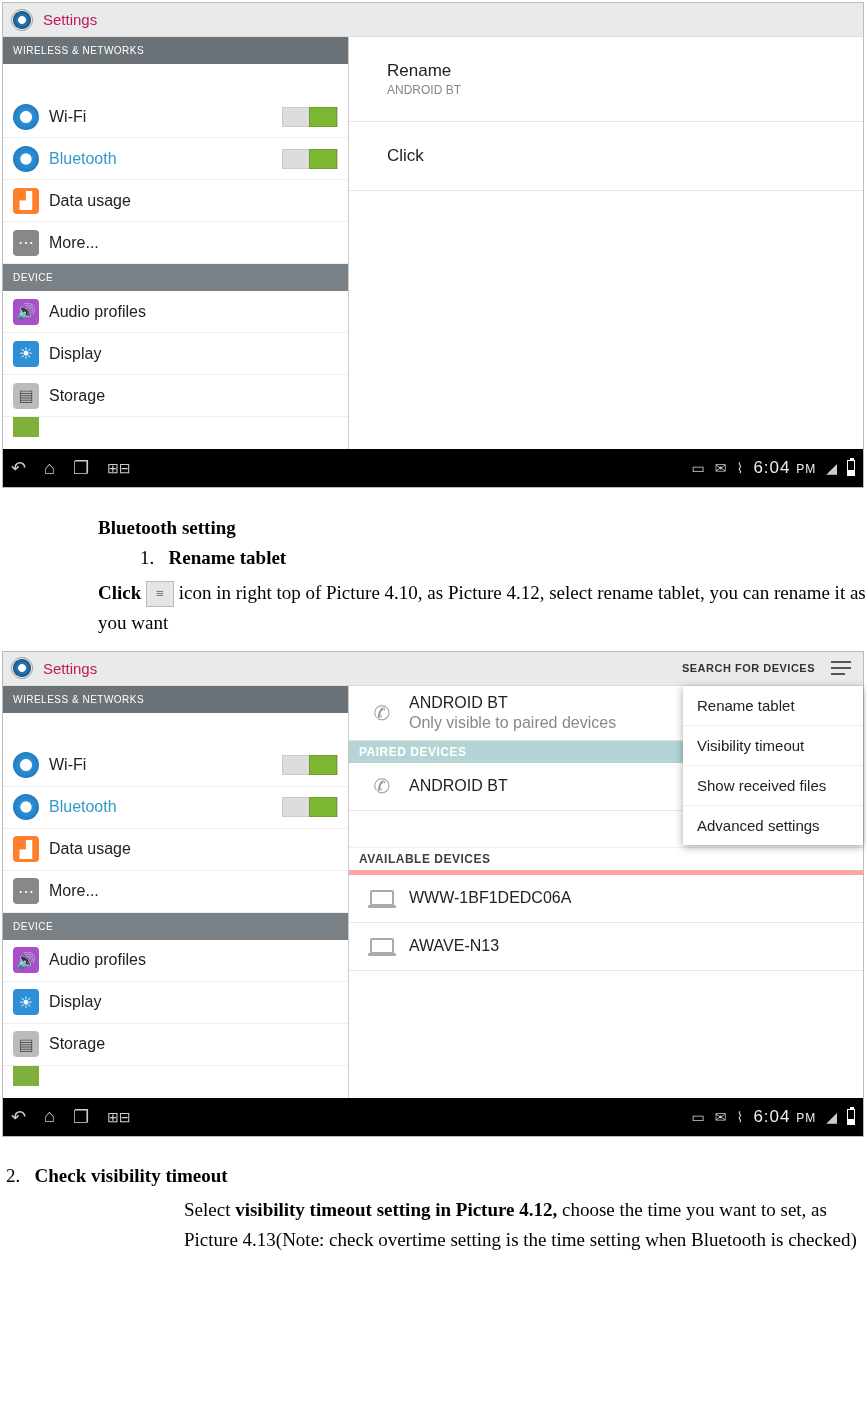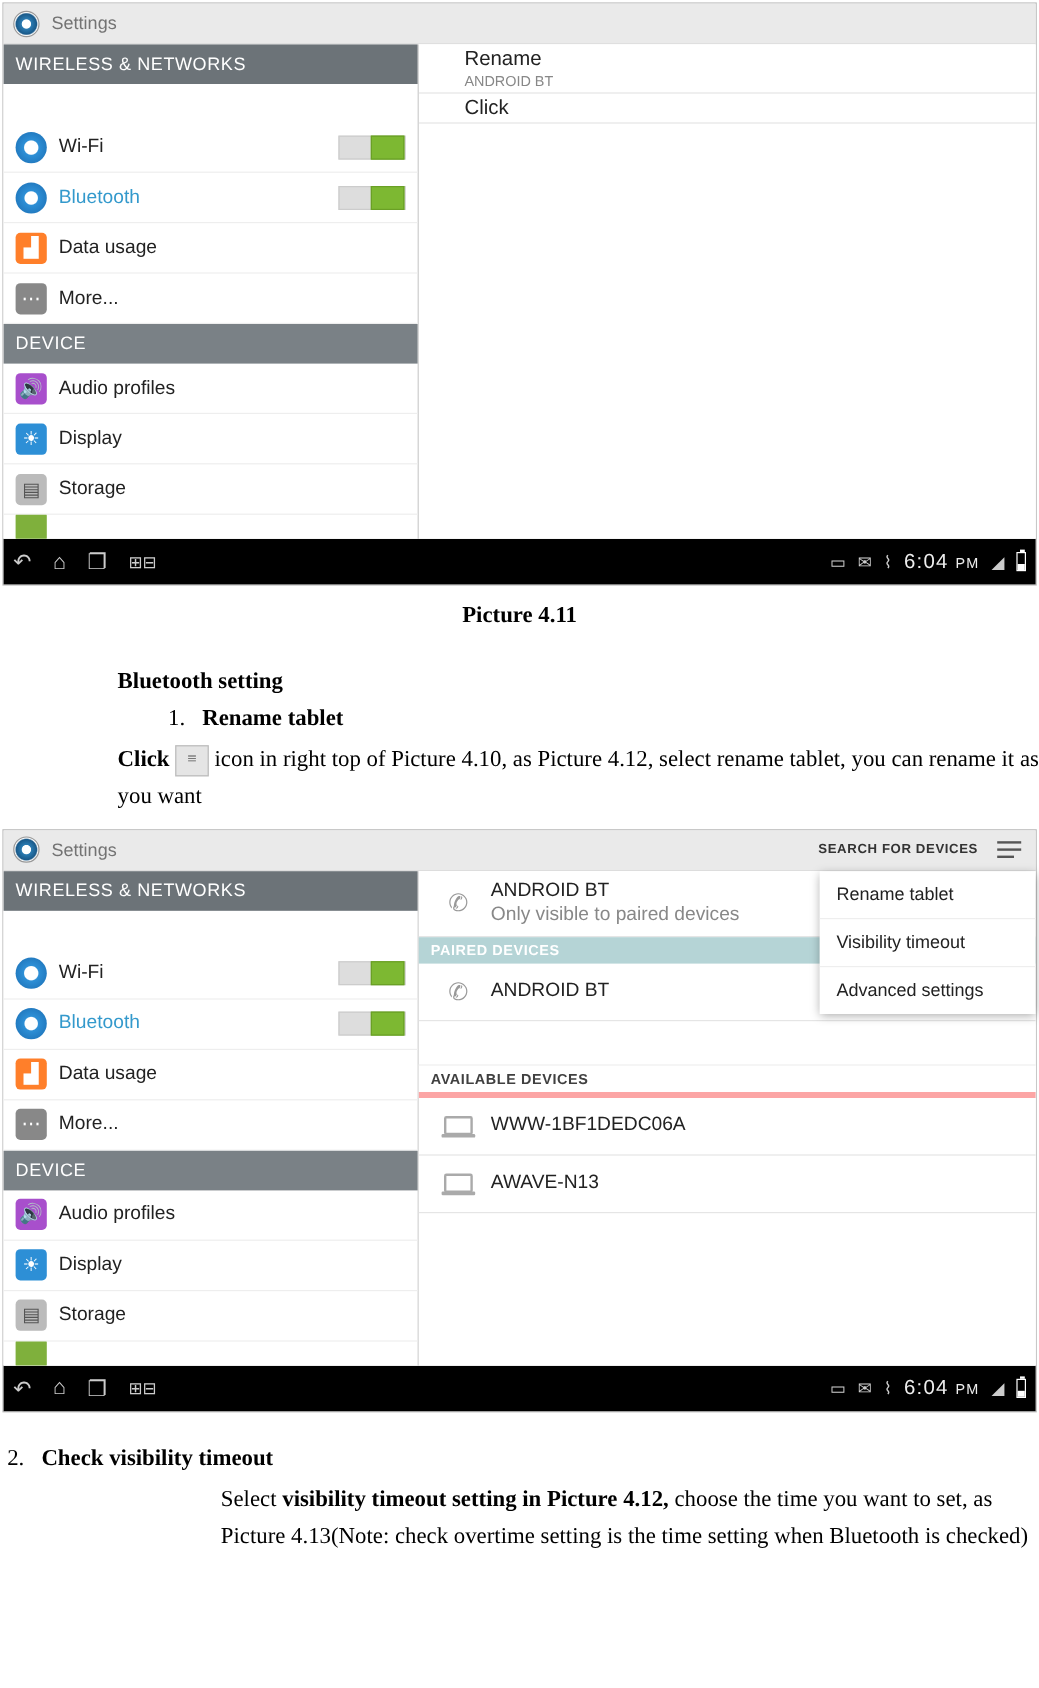--- a/index.html
+++ b/index.html
@@ -1,46 +1,46 @@
 <!DOCTYPE html>
 <html><head>
 <meta charset="utf-8">
 <style>
   * { box-sizing: border-box; margin: 0; padding: 0; }
   body { font-family: Arial, sans-serif; background: #fff; width: 866px; }
   
   .screenshot { border: 1px solid #bbb; margin: 2px; }
   .titlebar { background: #eaeaea; height: 34px; display: flex; align-items: center; padding: 0 8px; border-bottom: 1px solid #ddd; }
   .settings-gear { width: 22px; height: 22px; border-radius: 50%; background: radial-gradient(circle, #fff 25%, #2a7ab0 30%, #1a5a8a 60%, #fff 68%); margin-right: 10px; border: 1px solid #999; }
-  .titlebar-text { font-size: 15px; color: #737373; }
+  .titlebar-text { font-size: 15px; color: #be185d; }
   
   .content-row { display: flex; height: 412px; background: #fff; }
   .sidebar { width: 346px; border-right: 1px solid #ccc; background: #fff; position: relative; }
-  .section-header { background: #6c7378; color: #fff; font-size: 15px; padding: 8px 10px; letter-spacing: 0.5px; }
+  .section-header { background: #6c7378; color: #fff; font-size: 10px; padding: 8px 10px; letter-spacing: 0.5px; }
   .section-header.dk { background: #7a8186; }
   
   .side-item { display: flex; align-items: center; height: 42px; padding: 0 10px; border-bottom: 1px solid #eee; }
   .side-item.last { border-bottom: none; }
   .side-icon { width: 26px; height: 26px; margin-right: 10px; border-radius: 4px; display:flex;align-items:center;justify-content:center;font-size:16px;color:#fff; }
   .ic-wifi { background: radial-gradient(circle,#fff 30%,#2d8fd6 35%,#1a6bb0 100%); border-radius:50%; }
   .ic-bt { background: radial-gradient(circle,#fff 28%,#2d8fd6 33%,#1a6bb0 100%); border-radius:50%; color:#1a6bb0; }
   .ic-data { background:#ff7f2a; }
   .ic-more { background:#888; }
   .ic-audio { background:#a84fcc; }
   .ic-display { background:#2d8fd6; }
   .ic-storage { background:#bbb; color:#555; }
   .ic-battery { background:#7fb03c; }
   .side-label { font-size: 16px; color: #222; flex:1; }
   .side-label.sel { color: #3399cc; }
   
   .toggle { width: 56px; height: 20px; background:#ddd; position:relative; border:1px solid #ccc; }
   .toggle .knob { position:absolute; right:0; top:-1px; width:28px; height:20px; background:#7db832; border:1px solid #6aa025; }
   
   .detail { flex:1; background:#fff; }
-  .detail-item { padding: 2px 38px; border-bottom:1px solid #e5e5e5; }
+  .detail-item { padding: 24px 38px; border-bottom:1px solid #e5e5e5; }
   .detail-title { font-size:17px; color:#222; }
   .detail-sub { font-size:12px; color:#888; margin-top:2px; }
   
   .navbar { background:#000; height:38px; display:flex; align-items:center; padding:0 8px; color:#fff; font-size:14px; }
   .nav-left { display:flex; gap:18px; align-items:center; }
   .nav-ic { color:#ccc; font-size:18px; }
   .nav-spacer { flex:1; }
   .nav-right { display:flex; gap:10px; align-items:center; font-size:15px; color:#eee; }
   .time { font-size:17px; letter-spacing:1px; }
   .battery-ic { width:8px; height:16px; border:1px solid #fff; position:relative; }
@@ -156,21 +156,20 @@
       <span class="nav-ic" style="font-size:14px">✉</span>
       <span class="nav-ic" style="font-size:14px">⌇</span>
       <span class="time"><span>6:04</span> <span style="font-size:12px">PM</span></span>
       <span class="nav-ic" style="font-size:14px">◢</span>
       <div class="battery-ic"></div>
     </div>
   </div>
 </div>
 
 <div class="doc-text">
-  <div class="caption">Picture 4.11</div>
   <div class="indent1" style="font-weight:bold">Bluetooth setting</div>
   <div class="indent2">
     <span class="num">1.</span>&nbsp;&nbsp;
     <span style="font-weight:bold">Rename tablet</span>
   </div>
   <div class="para">
     <b><span>Click</span></b>
     <span class="menu-icon-inline">≡</span>
     <span>icon in right top of Picture 4.10, as Picture 4.12, select rename tablet, you can rename it as you want</span>
   </div>
@@ -260,20 +259,21 @@
             <div class="laptop-ic"></div>
           </div>
         <div class="dev-text">
             <div class="t1">AWAVE-N13</div>
           </div>
       </div>
 
       <div class="popup-menu">
         <div class="popup-item">Rename tablet</div>
         <div class="popup-item">Visibility timeout</div>
+        <div class="popup-item">Show received files</div>
         <div class="popup-item">Advanced settings</div>
       </div>
     </div>
   </div>
   <div class="navbar">
     <div class="nav-left">
       <span class="nav-ic">↶</span>
       <span class="nav-ic">⌂</span>
       <span class="nav-ic">❐</span>
       <span class="nav-ic" style="font-size:14px">⊞⊟</span>

